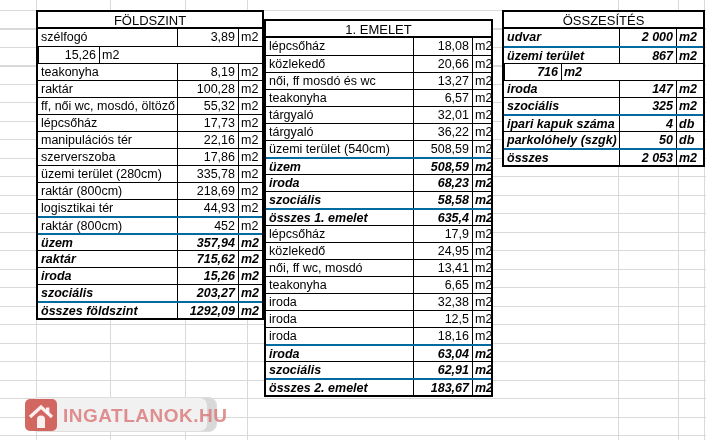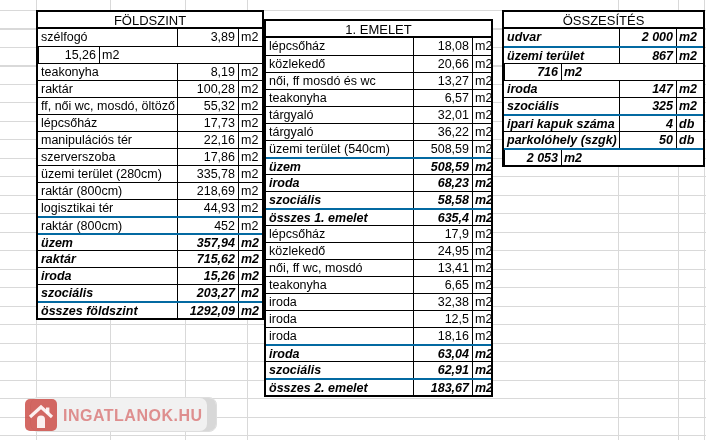--- a/index.html
+++ b/index.html
@@ -52,21 +52,21 @@
     position:absolute; left:30px; top:397px; width:187px; height:35px;
     background:#f1f1f1; border:1px solid #dedede; border-radius:8px;
     box-shadow:inset -9px 0 0 rgba(195,195,195,0.55);
   }
   .wm-icon {
     position:absolute; left:-6px; top:1px; width:32px; height:32px;
     background:rgba(203,72,66,0.82); border-radius:5px;
   }
   .wm-text {
     position:absolute; left:32px; top:0; height:35px; line-height:35px;
-    font-weight:bold; font-size:16px; letter-spacing:0.5px;
+    font-weight:bold; font-size:19px; letter-spacing:0.5px;
     color:rgba(219,124,124,0.85); white-space:nowrap;text-align:right;
   }
 </style>
 </head>
 <body>
 
 <div class="sheet">
 
   <div class="grid-h"></div>
   <div class="gv" style="left:36px"></div>
@@ -302,20 +302,21 @@
         <span class="cell label">ipari kapuk száma</span>
         <span class="cell val">4</span>
         <span class="cell unit">db</span>
       </div>
       <div class="row b">
         <span class="cell label">parkolóhely (szgk)</span>
         <span class="cell val">50</span>
         <span class="cell unit">db</span>
       </div>
       <div class="row b t">
+        <span class="cell label">összes</span>
         <span class="cell val">2 053</span>
         <span class="cell unit">m2</span>
       </div>
     </div>
 
   <div class="wm">
     <div class="wm-icon">
       <svg width="32" height="32" viewBox="0 0 32 32">
         <path d="M5 18 L16 8 L27 18" stroke="#ffffff" stroke-width="3.2" fill="none" stroke-opacity="0.9"></path>
         <rect x="21" y="8.5" width="3.4" height="6" fill="#ffffff" fill-opacity="0.9"></rect>

